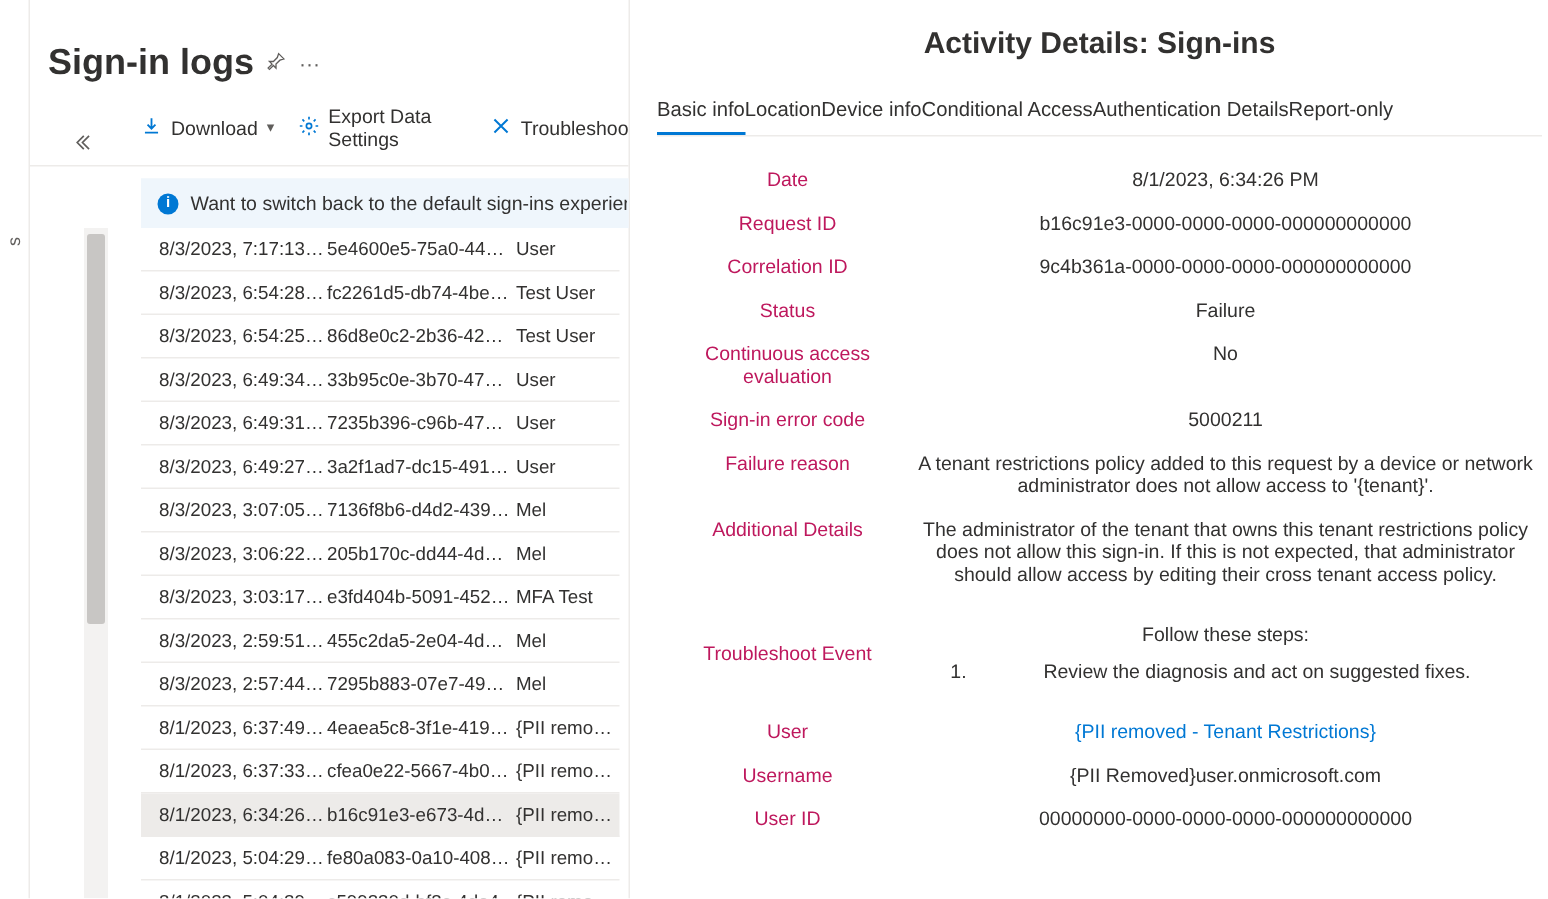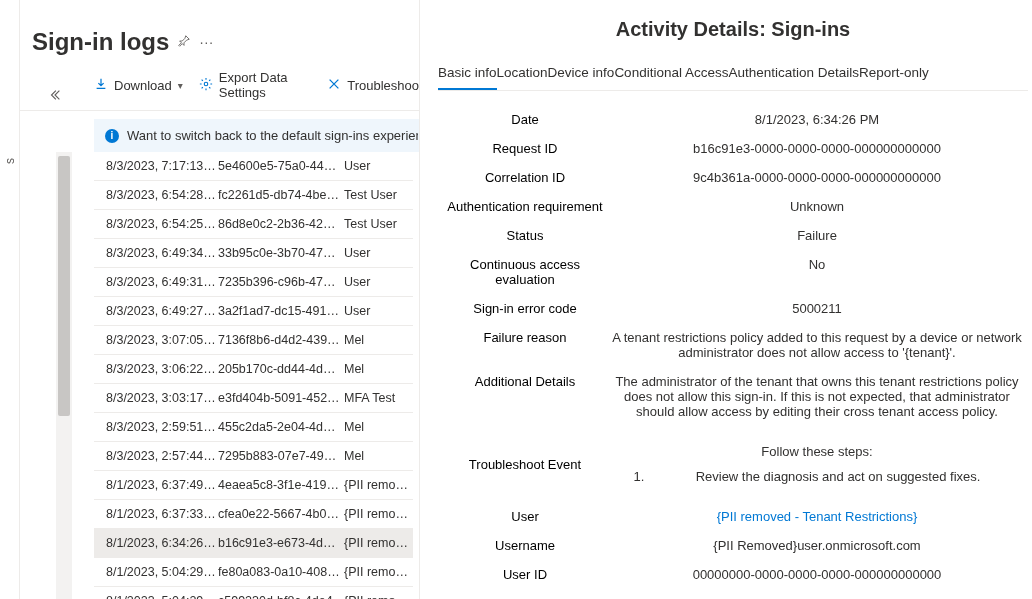--- a/index.html
+++ b/index.html
@@ -160,21 +160,21 @@
   }
   .fields {}
   .field-row {
     display: flex;
     align-items: flex-start;
     padding: 7px 0;
     font-size: 13px;
   }
   .field-label {
     width: 168px;
-    color: #000000;
+    color: #be185d;
     padding-left: 6px;
     flex-shrink: 0;
   }
   .field-value {
     flex: 1;
     color: #323130;
     white-space: normal;
   }
   .field-value.link { color: #0078d4; cursor: pointer; }
   .troubleshoot-block {
@@ -366,24 +366,20 @@
         </div>
         <div class="field-row">
           <div class="field-label">Request ID</div>
           <div class="field-value">b16c91e3-0000-0000-0000-000000000000</div>
         </div>
         <div class="field-row">
           <div class="field-label">Correlation ID</div>
           <div class="field-value">9c4b361a-0000-0000-0000-000000000000</div>
         </div>
         <div class="field-row">
-          <div class="field-label">Authentication requirement</div>
-          <div class="field-value">Unknown</div>
-        </div>
-        <div class="field-row">
           <div class="field-label">Status</div>
           <div class="field-value">Failure</div>
         </div>
         <div class="field-row">
           <div class="field-label">Continuous access evaluation</div>
           <div class="field-value">No</div>
         </div>
         <div class="field-row">
           <div class="field-label">Sign-in error code</div>
           <div class="field-value">5000211</div>

